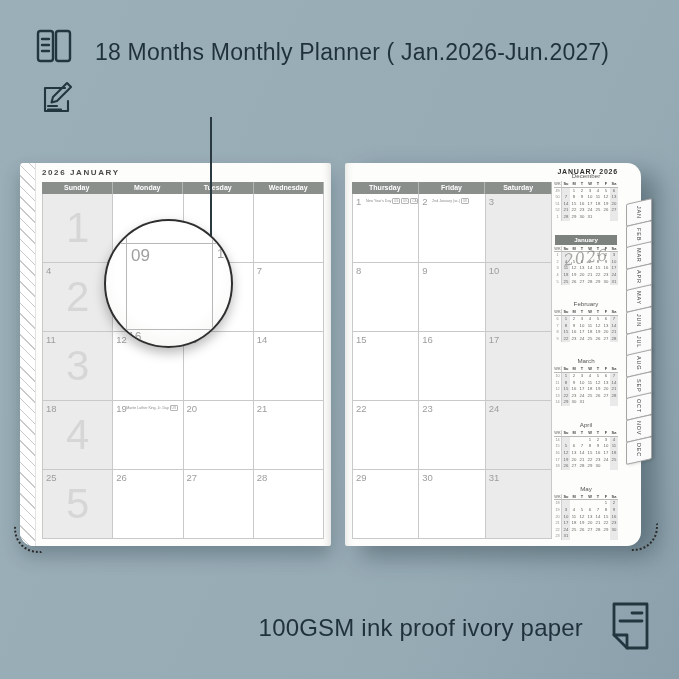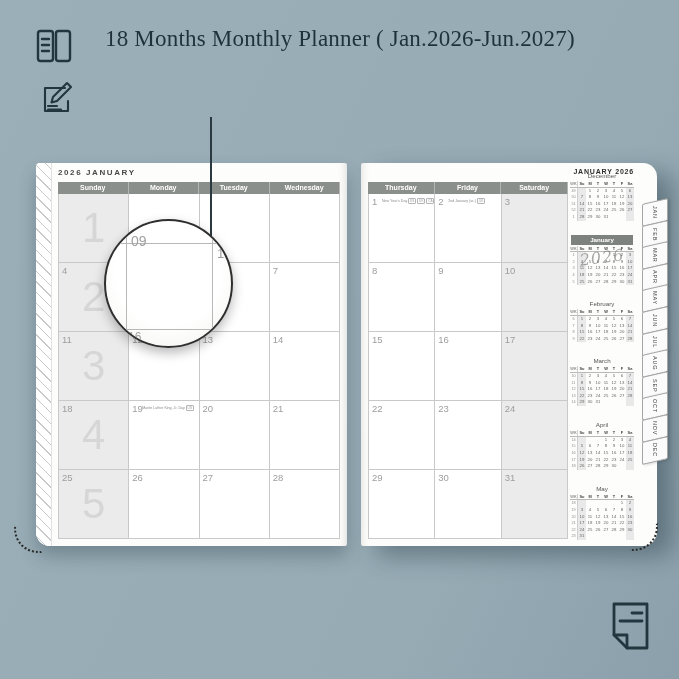--- a/index.html
+++ b/index.html
@@ -5,32 +5,32 @@
   * { box-sizing: border-box; margin: 0; padding: 0; }
   html,body { width:679px; height:679px; }
   body {
     position: relative;
     font-family: "Liberation Sans", sans-serif;
     background: linear-gradient(115deg, #9bafb9 0%, #97abb5 70%, #8ba0ab 100%);
     overflow: hidden;
     color: #1f323b;
   }
   
-  .feat { position:absolute; display:flex; align-items:flex-start; gap:31px;font-family:Liberation Serif, serif; }
+  .feat { position:absolute; display:flex; align-items:flex-end; gap:21px; }
   .feat1 { left:34px; top:26px; }
   .feat2 { left:37px; top:80px; }
   .feat-text1 { font-size:23px; letter-spacing:.2px; color:#1f323b; }
   .feat-text2 { font-size:21px; letter-spacing:.2px; color:#1f323b; }
   .feat svg { display:block; }
 
   
   .callout-line { position:absolute; left:210px; top:117px; width:2px; height:120px; background:#2a3940; z-index:4; }
 
   
-  .spread { position:absolute; left:36px; top:163px; width:621px; height:383px; z-index:2; }
+  .spread { position:absolute; left:20px; top:163px; width:621px; height:383px; z-index:2; }
   .page { position:absolute; top:0; height:383px; background:#fdfdfb; }
   .page-left { left:0; width:311px; border-radius:4px 2px 2px 14px;
                box-shadow: 0 10px 18px rgba(25,45,55,.30), inset -8px 0 10px -8px rgba(0,0,0,.18); }
   .page-right { left:325px; width:296px; border-radius:2px 14px 14px 2px;
                box-shadow: 16px 10px 24px rgba(25,45,55,.40), inset 8px 0 10px -8px rgba(0,0,0,.15); }
   .edge-hatch { position:absolute; left:0; top:0; bottom:0; width:16px;
     background: repeating-linear-gradient(45deg, #ffffff 0 6.5px, #c9c9c9 6.5px 7.5px);
     border-right:1px solid #e2e2e2; border-radius:4px 0 0 14px; }
   .lp-title { position:absolute; left:22px; top:5px; font-size:8px; font-weight:bold;
     letter-spacing:1.6px; color:#4a4a4a; }
@@ -622,30 +622,31 @@
         <span>DEC</span>
       </div>
     </div>
 </div>
 
 <div class="mag">
   <div class="vline" style="left:20px"></div>
   <div class="vline" style="left:106px"></div>
   <div class="hline" style="top:22px"></div>
   <div class="hline" style="top:108px"></div>
-  <div class="mag-date" style="left:25px; top:12px; font-size:14px">09</div>
+  <div class="mag-date" style="left:25px; top:25px; font-size:17px">09</div>
   <div class="mag-date" style="left:111px; top:25px; font-size:13px">10</div>
   <div class="mag-date" style="left:8px; top:111px; font-size:8px">12</div>
   <div class="mag-date" style="left:22px; top:109px; font-size:12px">16</div>
 </div>
 
 <div class="curl curl-left"></div>
 <div class="curl curl-right"></div>
 
 <div class="footer">
+  <span class="footer-text">100GSM ink proof ivory paper</span>
   <span>
     <svg width="58" height="58" viewBox="0 0 58 58" fill="none" stroke="#22363f" stroke-width="2.8" stroke-linecap="round" stroke-linejoin="round">
       <path d="M15 7 H48 V51 H28 L15 38 Z"></path>
       <path d="M15 38 H28 V51"></path>
       <line x1="33" y1="16" x2="43" y2="16"></line>
       <line x1="21" y1="24" x2="43" y2="24"></line>
     </svg>
   </span>
 </div>
 

